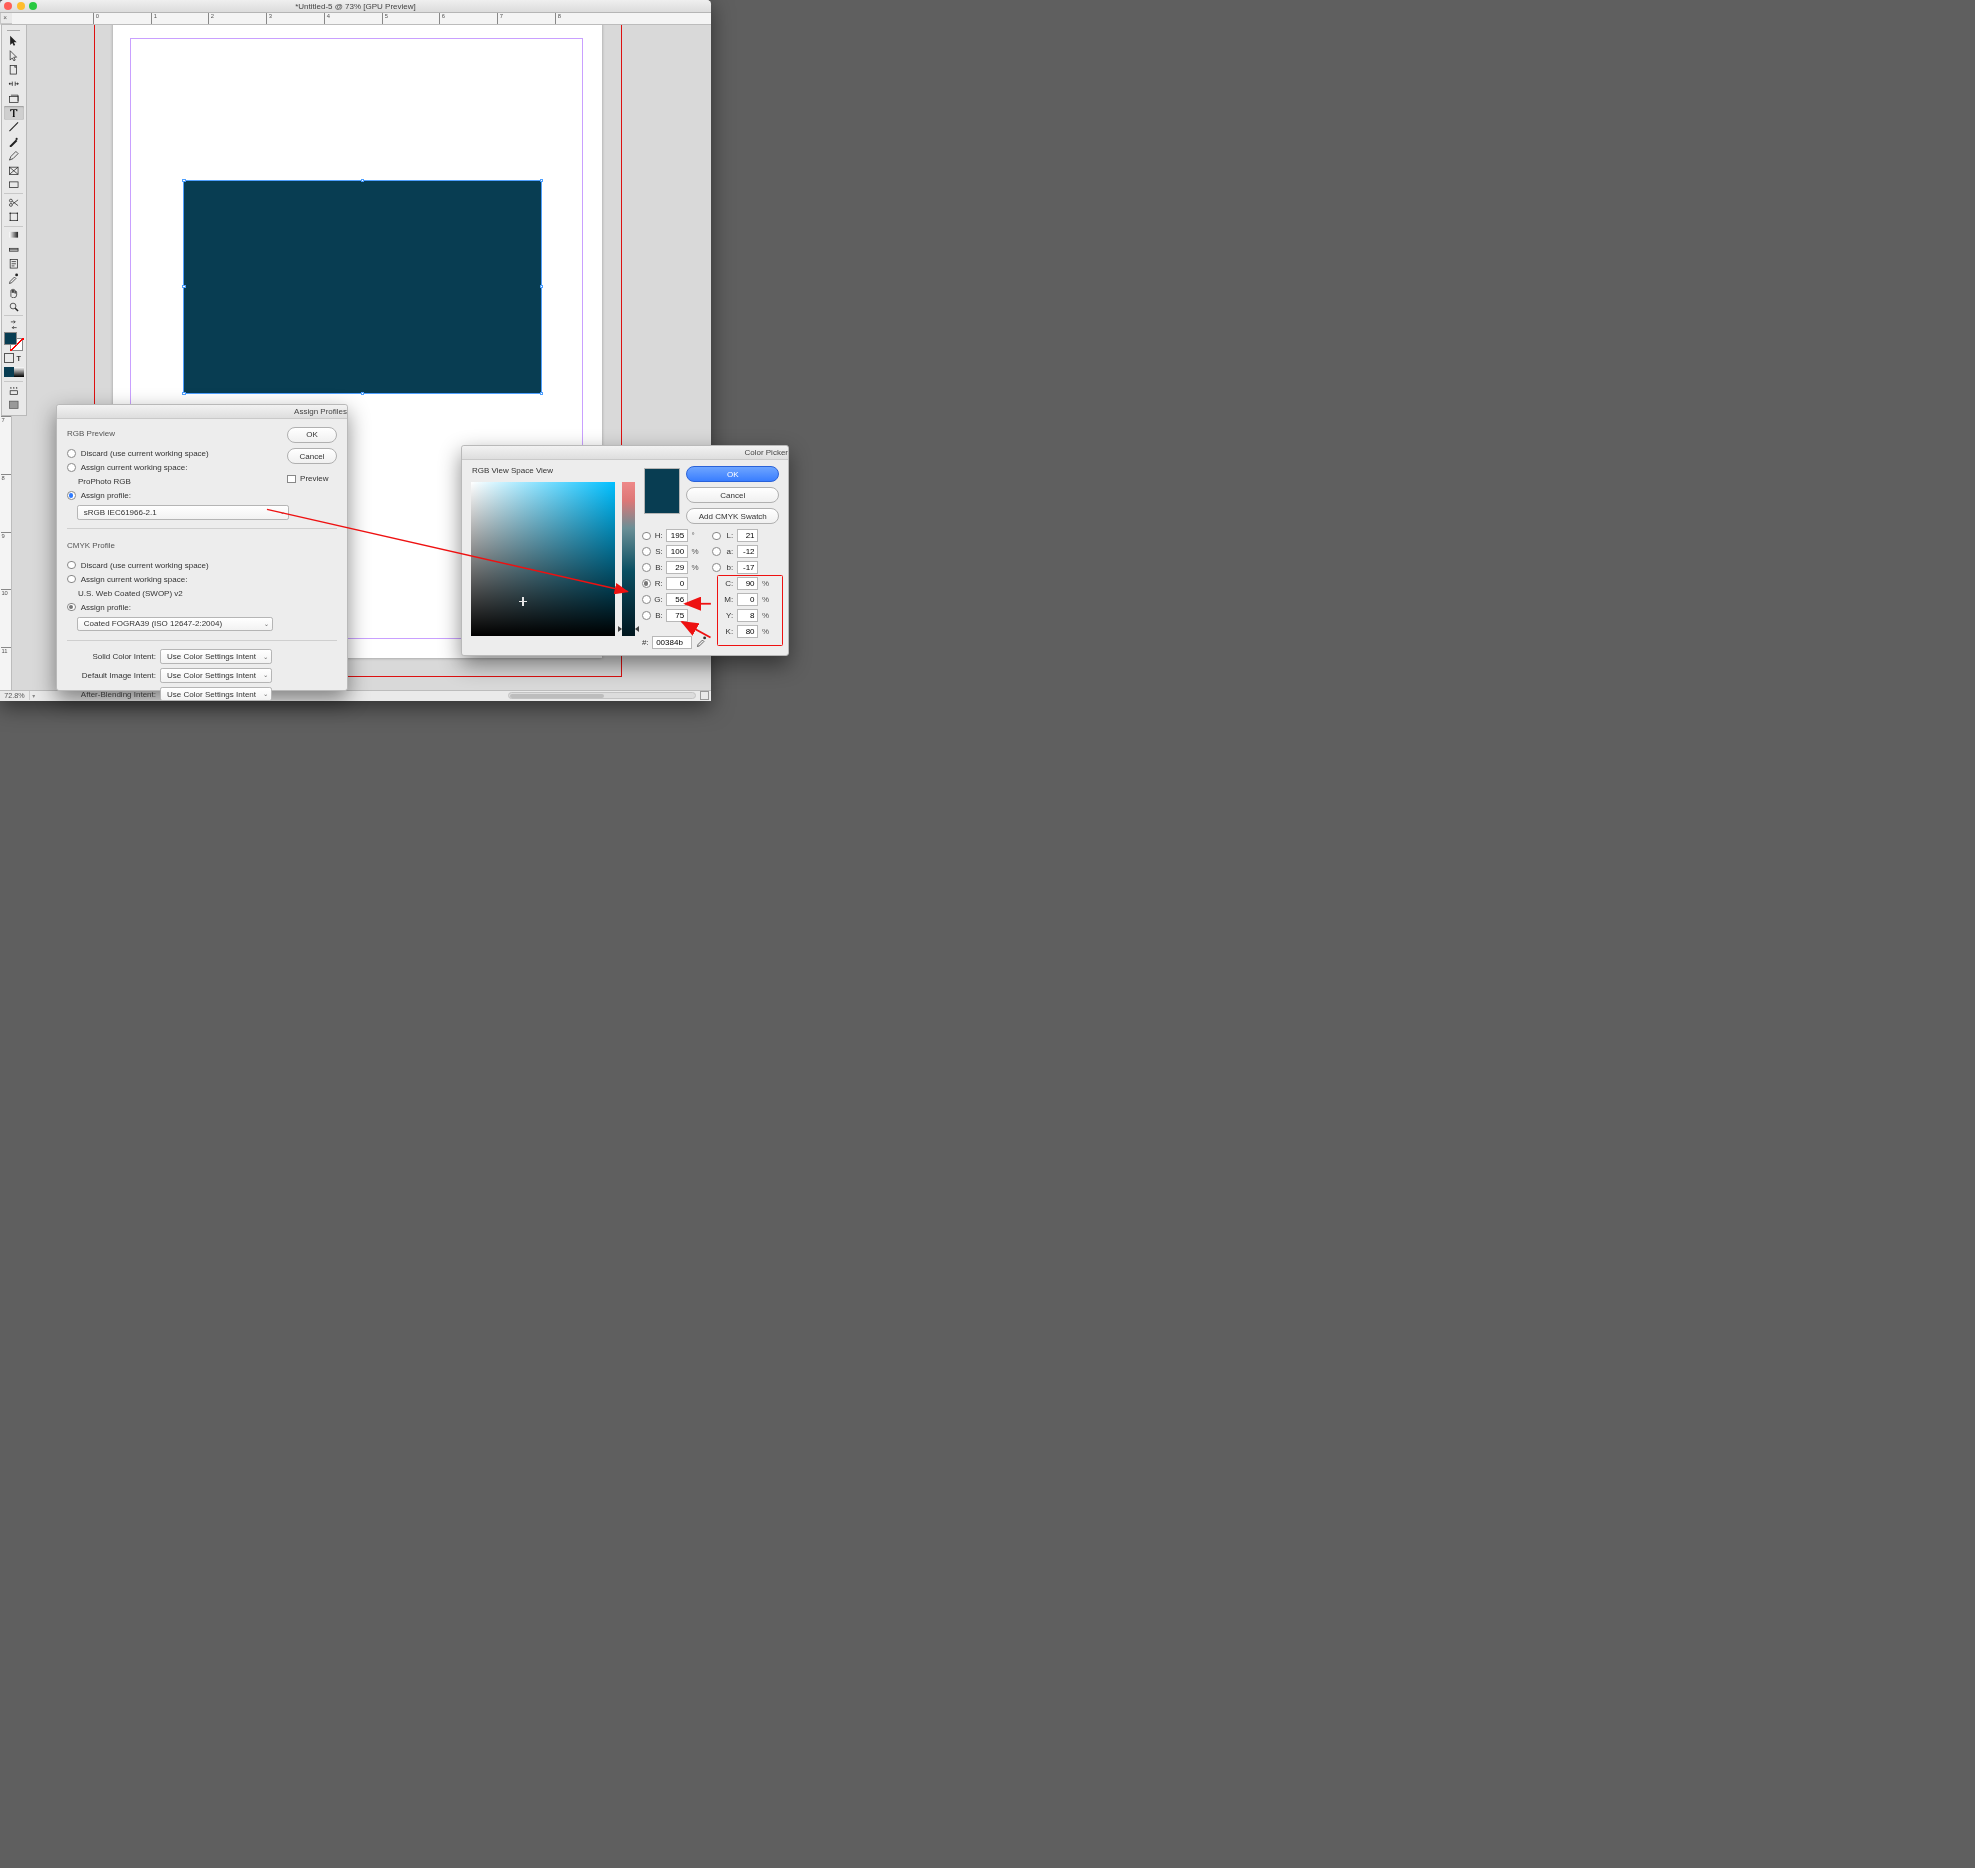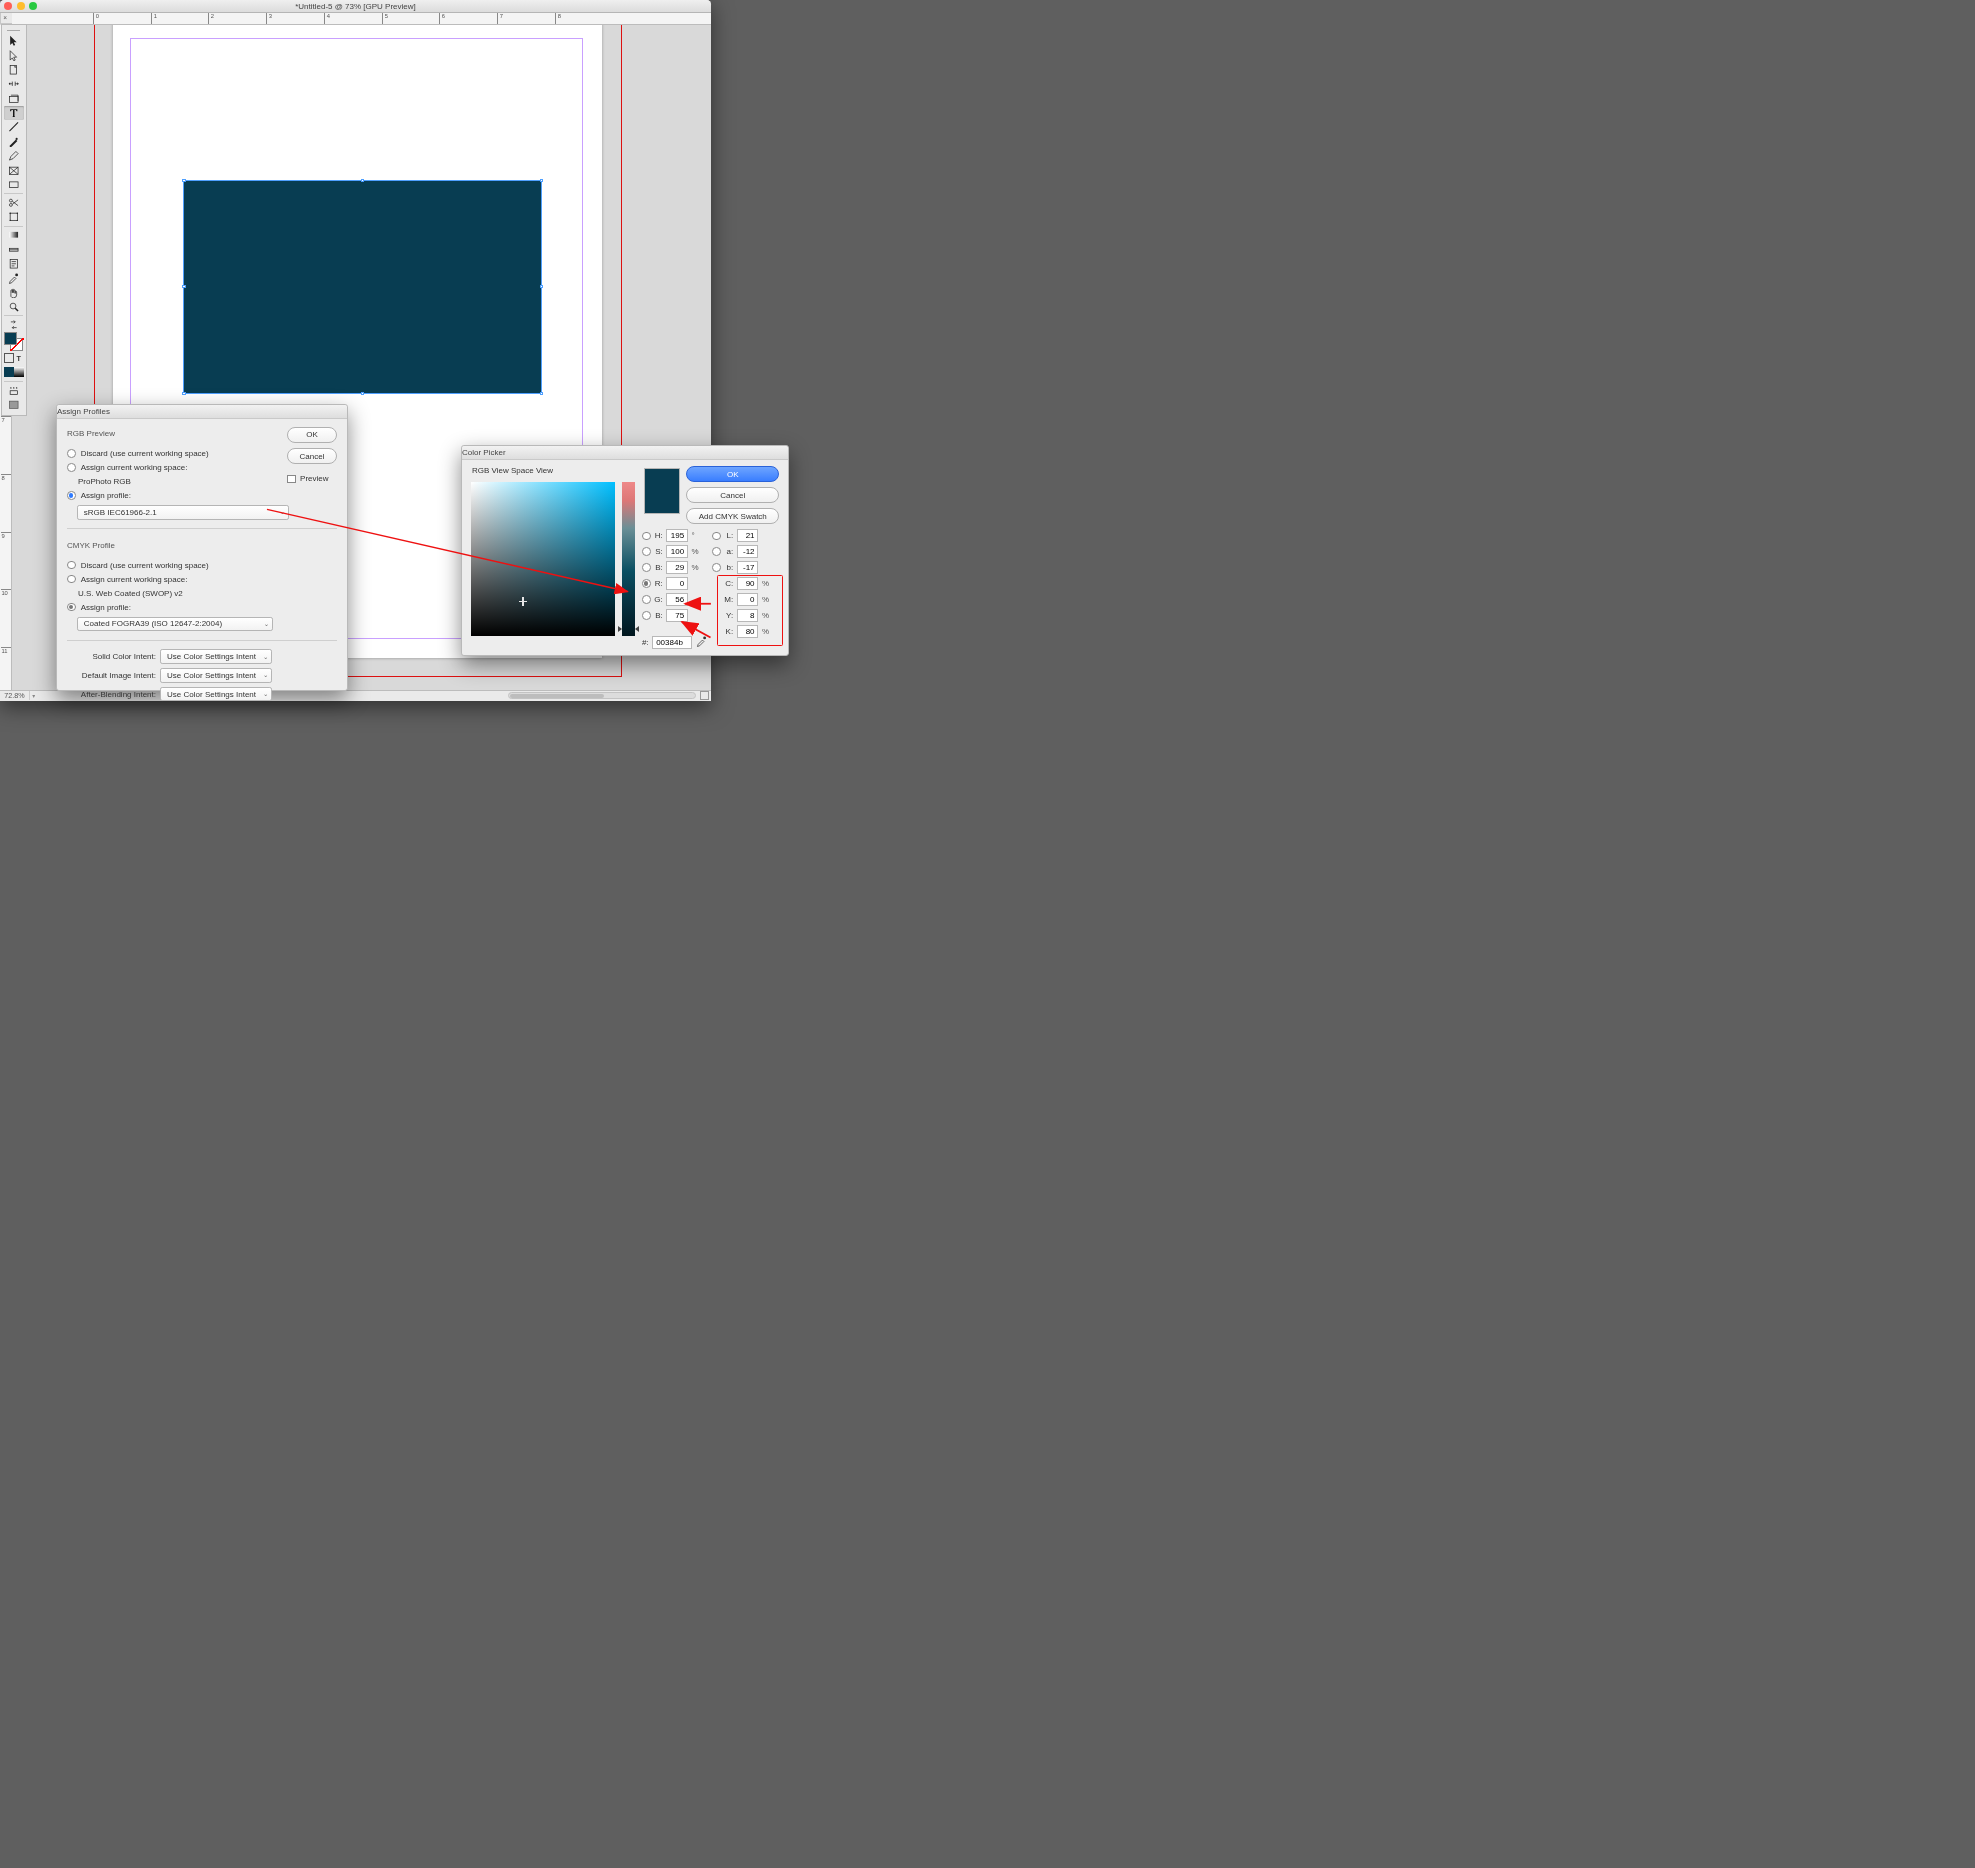--- a/index.html
+++ b/index.html
@@ -41,21 +41,21 @@
   .tool.sel2 { background: #cfcfcf; box-shadow: inset 0 0.7px 1.4px rgba(0,0,0,.3); }
   .tool svg { width: 11.5px; height: 11.5px; }
   .tool-divider { width: 19px; height: 0.7px; background: #c8c8c8; margin: 1.4px 0; }
   .fillstroke { position: relative; width: 19px; height: 19px; }
   .fillstroke .fsw { position:absolute; left:0; top:0; width:13px; height:13px; background:#083d52; border:0.7px solid #888; }
   .fillstroke .sts { position:absolute; right:0; bottom:0; width:13px; height:13px; background:#fff; border:1.4px solid #888; }
   .fillstroke .sts::after { content:""; position:absolute; left:-1.4px; top:-1.4px; right:-1.4px; bottom:-1.4px; background: linear-gradient(to top left, transparent 46%, red 46%, red 54%, transparent 54%); }
 
   
   .dialog { position: absolute; background: #ededed; border: 0.7px solid #b9b9b9; box-shadow: 0 8.7px 21.7px rgba(0,0,0,.45); border-radius: 2.9px; }
-  .dialog .dtitle { height: 14.4px; background: linear-gradient(#f2f2f2,#dedede); border-bottom: 0.7px solid #c9c9c9; text-align: left; font-size: 8px; line-height: 14.4px; color: #444; border-radius: 2.9px 2.9px 0 0; }
+  .dialog .dtitle { height: 14.4px; background: linear-gradient(#f2f2f2,#dedede); border-bottom: 0.7px solid #c9c9c9; text-align: right; font-size: 8px; line-height: 14.4px; color: #444; border-radius: 2.9px 2.9px 0 0; }
   .btn { display: inline-flex; align-items: center; justify-content: center; height: 16px; padding: 0 11.5px; background: linear-gradient(#fff,#f0f0f0); border: 0.7px solid #b0b0b0; border-radius: 8px; font-size: 8px; color: #333; min-width: 45px; }
   .btn.primary { background: linear-gradient(#6ea5ff,#3a7eff); color: #fff; border-color: #2a62d8; }
   .field { height: 13px; border: 0.7px solid #b8b8b8; background: #fff; font-size: 8px; padding: 0 2.9px; text-align: right; }
   .select { display: flex; align-items: center; justify-content: space-between; height: 14.4px; border: 0.7px solid #b5b5b5; background: linear-gradient(#fff,#f2f2f2); border-radius: 2.2px; padding: 0 2.9px 0 5.8px; font-size: 8px; color: #333; }
   .select .chev { font-size: 6.5px; color: #666; }
   .radio { display: inline-flex; align-items: flex-start; gap: 5px; font-size: 8px; color: #333; }
   .radio .r { width: 8.7px; height: 8.7px; border: 0.7px solid #888; border-radius: 50%; display: inline-flex; align-items: center; justify-content: center; background:#fff; }
   .radio .r.on::after { content:""; width: 4.3px; height: 4.3px; background: #2f7bff; border-radius: 50%; }
   .radio .r.on.gray::after { background: #777; }
   .chk { width: 8.7px; height: 8.7px; border: 0.7px solid #888; background:#fff; display:inline-block; margin-right:4.3px; vertical-align:middle; }

